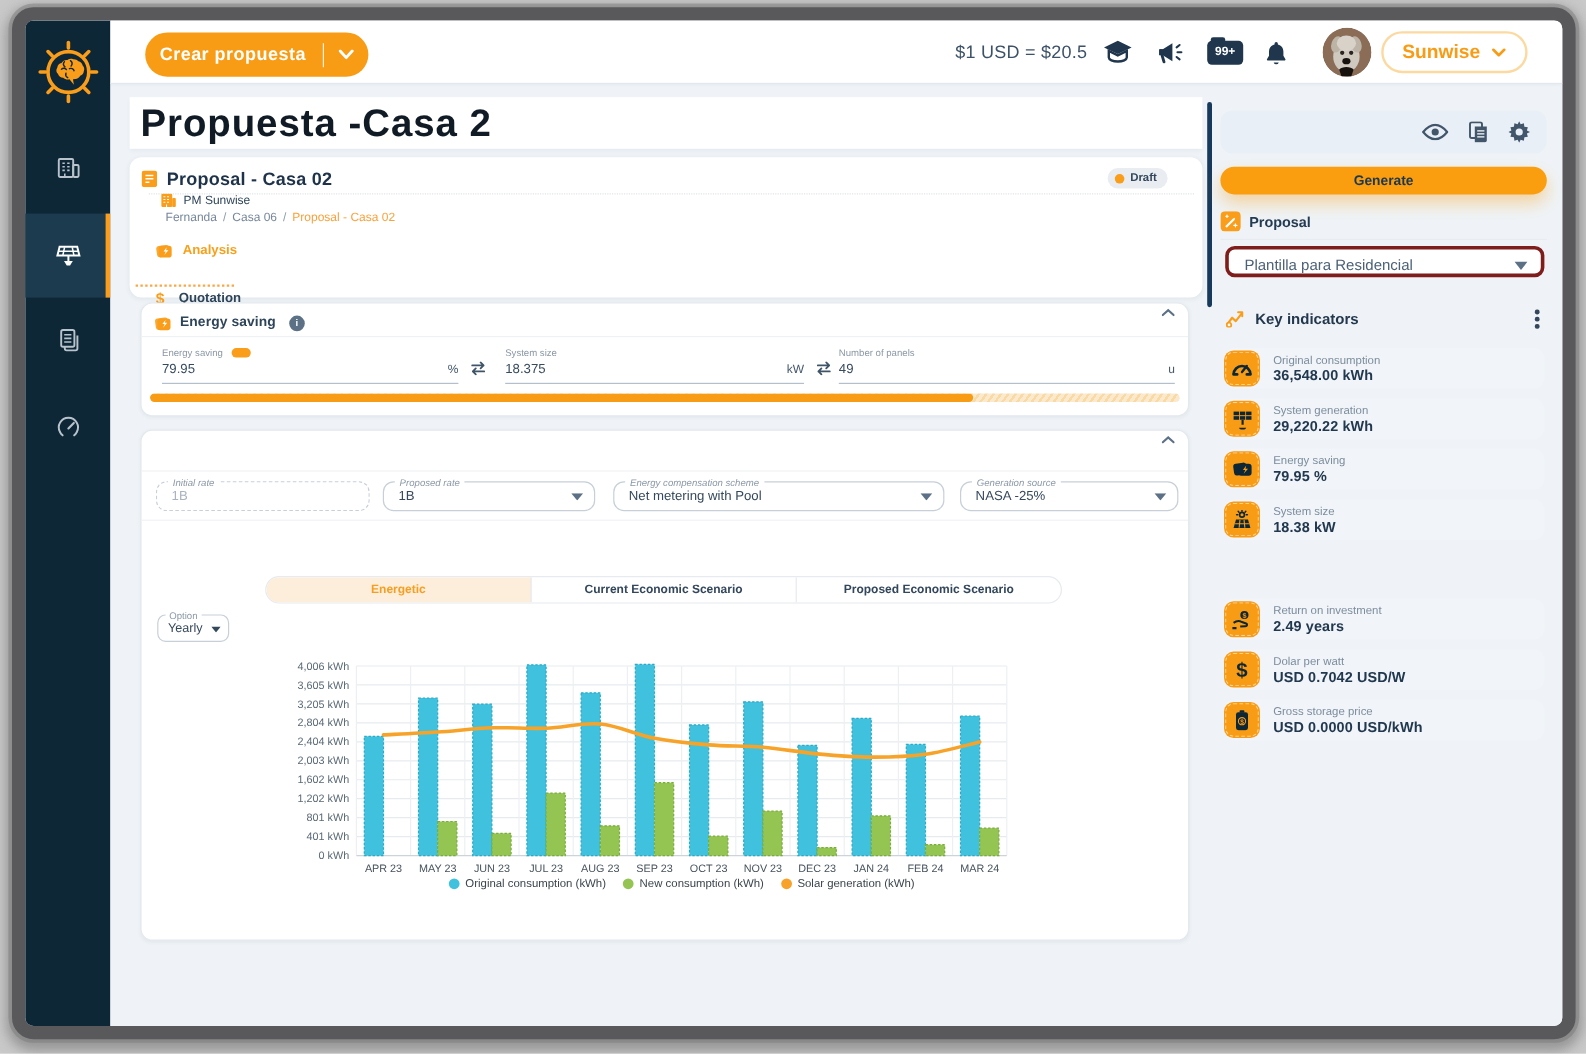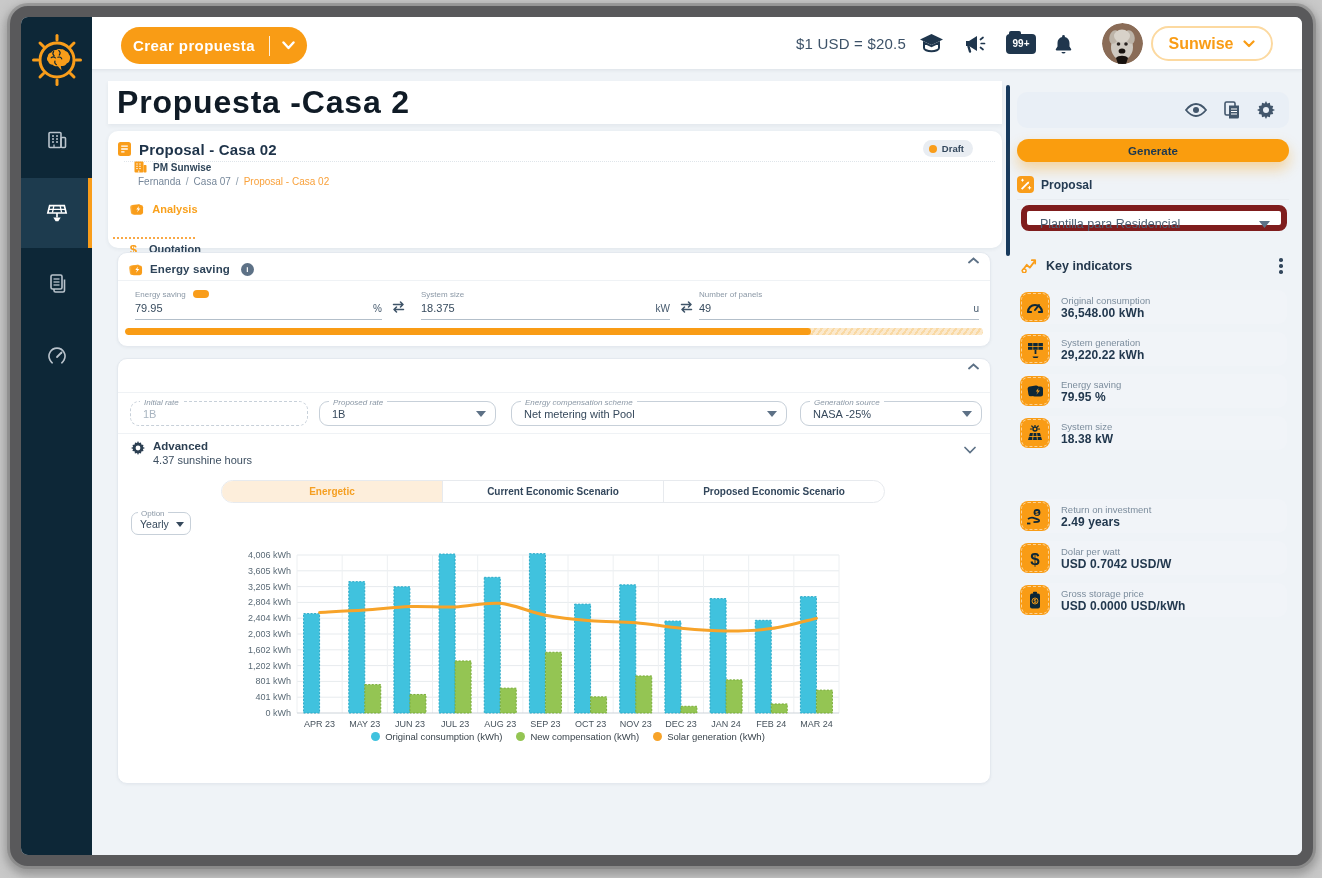--- a/index.html
+++ b/index.html
@@ -49,21 +49,21 @@
 
   .proposal-card { position:absolute; left:16px; top:61px; width:894px; height:117px; background:#fff; border-radius:10px; box-shadow:0 1px 4px rgba(30,50,70,.07); }
   .prop-head { position:absolute; left:10px; top:8px; right:10px; height:20px; display:flex; align-items:center; }
   .doc-ic { width:13px; height:14px; margin-right:8px; }
   .prop-title { font-size:15px; font-weight:bold; color:#1e3349; letter-spacing:.2px; }
   .draft-pill { position:absolute; right:19px; top:1px; height:17px; background:#e9edf2; border-radius:9px; display:flex; align-items:center; gap:5px; padding:0 9px 0 6px; }
   .draft-dot { width:8px; height:8px; border-radius:50%; background:#f99d1a; }
   .draft-txt { font-size:9.5px; font-weight:bold; color:#33475c; }
   .prop-divider { position:absolute; left:16px; right:7px; top:30px; border-top:1px dotted #dfe5ea; }
   .pm-row { position:absolute; left:26px; top:30px; display:flex; align-items:center; gap:6px; }
-  .pm-txt { font-size:10px; font-weight:bold; color:#2f4559; }
+  .pm-txt { font-size:10px; font-weight:normal; color:#2f4559; }
   .crumbs { position:absolute; left:30px; top:45px; font-size:10px; color:#76879a; }
   .crumbs .sep { margin:0 5px; color:#8d9dad; }
   .crumbs .cur { color:#f9a13b; }
   .tabs { position:absolute; left:17px; top:70px; display:flex; align-items:center; gap:24px;flex-direction:column; }
   .tab { display:flex; align-items:center; gap:8px; cursor:pointer; }
   .tab svg { width:15px; height:16px; }
   .tab .t-lbl { font-size:11px; font-weight:bold; color:#2e4459; }
   .tab.active .t-lbl { color:#f9a01b; }
   .tab-underline { position:absolute; left:5px; top:106px; width:82px; border-top:2px dotted #f9a845; }
 
@@ -120,21 +120,21 @@
   .leg-lbl { font-size:9.5px; color:#3a444c; }
 
   
   .blue-line { position:absolute; left:914px; top:15px; width:4px; height:171px; border-radius:3px; background:#17395c; }
   .rp-toolbar { position:absolute; left:925px; top:22px; width:272px; height:36px; background:#e9eff6; border-radius:10px; display:flex; align-items:center; justify-content:flex-end; gap:17px; padding-right:14px; }
   .rp-toolbar svg { cursor:pointer; }
   .generate-btn { position:absolute; left:925px; top:69px; width:272px; height:23px; border:none; border-radius:12px; background:#fa9d0e; color:#1c3850; font-weight:bold; font-size:11.5px; cursor:pointer; box-shadow:0 7px 14px rgba(250,157,14,.38); }
   .tpl-row { position:absolute; left:925px; top:106px; display:flex; align-items:center; gap:7px; }
   .tpl-lbl { font-size:12px; font-weight:bold; color:#243b52; }
   .tpl-div { position:absolute; left:925px; top:129px; width:272px; border-top:1px solid #e8ecf0; }
-  .tpl-select { position:absolute; left:929px; top:135px; width:266px; height:26px; border:6px solid #7f1d1d; border-radius:8px; background:#fff; cursor:pointer; }
+  .tpl-select { position:absolute; left:929px; top:135px; width:266px; height:26px; border:3px solid #7f1d1d; border-radius:8px; background:#fff; cursor:pointer; }
   .tpl-select .v { position:absolute; left:13px; top:6px; font-size:12.5px; color:#4d6175; }
   .tpl-select .c { position:absolute; right:11px; top:10px; }
   .ki-head { position:absolute; left:929px; top:188px; width:266px; height:15px; }
   .ki-title { position:absolute; left:25px; top:1px; font-size:12.5px; font-weight:bold; color:#24384d; }
   .kebab { position:absolute; right:4px; top:0px; width:4px; cursor:pointer; }
   .kebab div { width:3.5px; height:3.5px; border-radius:50%; background:#33475c; margin-bottom:2.5px; }
 
   .ind-card { position:absolute; left:928px; width:267px; height:34px; background:#f1f4f8; border-radius:9px; }
   .ind-tile { position:absolute; left:0; top:2px; width:30px; height:30px; background:#f99c15; border-radius:8px; display:flex; align-items:center; justify-content:center; }
   .ind-tile::after { content:""; position:absolute; inset:1px; border:1px dashed rgba(255,255,255,.55); border-radius:7px; }
@@ -305,21 +305,21 @@
             <line x1="2.2" y1="5.3" x2="3.8" y2="5.3"></line>
                 <line x1="5.2" y1="5.3" x2="6.8" y2="5.3"></line>
             <line x1="2.2" y1="7.6" x2="3.8" y2="7.6"></line>
                 <line x1="5.2" y1="7.6" x2="6.8" y2="7.6"></line>
             <line x1="4.8" y1="11.5" x2="4.8" y2="9.5"></line>
           </g>
         </svg>
         <span class="pm-txt">PM Sunwise</span>
       </div>
       <div class="crumbs">
-        <span>Fernanda</span><span class="sep">/</span><span>Casa 07</span><span class="sep">/</span><span class="cur">Proposal - Casa 02</span>
+        <span>Fernanda</span><span class="sep">/</span><span>Casa 06</span><span class="sep">/</span><span class="cur">Proposal - Casa 02</span>
       </div>
       <div class="tabs">
         <div class="tab active">
           <svg viewBox="0 0 16 16">
             <rect x="1.6" y="3.2" width="11.4" height="10.2" rx="2.5" fill="#f9aa35" transform="rotate(-8 7.3 8.3)"></rect>
             <rect x="3.4" y="3.6" width="11.6" height="10.4" rx="2.5" fill="#f99d1a"></rect>
             <path d="M10.6 4.9 7.8 8.6h2l-1.4 3.2 3.7-4.3h-2.1z" fill="#fff"></path>
           </svg>
           <span class="t-lbl">Analysis</span>
         </div>
@@ -445,31 +445,20 @@
       <div class="sel-field" style="left:682px; width:182px">
         <span class="sel-lbl">Generation source</span>
         <span class="sel-val">NASA -25%</span>
         <svg class="sel-caret" width="10" height="6" viewBox="0 0 10 6">
               <path d="M0 0l5 6 5-6z" fill="#5d7186"></path>
             </svg>
       </div>
 
       <div class="card-div" style="top:74px"></div>
 
-      <div class="adv-row">
-        <svg class="adv-gear" width="14" height="14" viewBox="0 0 14 14">
-          <path fill="#2c3f52" d="M7 0l1 2 2-.6.3 2.2 2.2.3L11.9 6 14 7l-2.1 1 .6 2.1-2.2.3-.3 2.2L8 11.9 7 14l-1-2.1-2.1.6-.3-2.2-2.2-.3L2.1 8 0 7l2.1-1-.6-2.1 2.2-.3.3-2.2L6 2.1z"></path>
-          <circle cx="7" cy="7" r="2.4" fill="#fff"></circle>
-        </svg>
-        <span class="adv-title">Advanced</span>
-        <span class="adv-sub">4.37 sunshine hours</span>
-        <svg class="adv-chev" width="12" height="8" viewBox="0 0 12 8">
-              <path d="M1 1.5 6 6.5l5-5" stroke="#5d7186" stroke-width="1.7" fill="none" stroke-linecap="round"></path>
-            </svg>
-      </div>
 
       <div class="pillbar">
         <div class="pill-seg active">
               <span>Energetic</span>
             </div>
         <div class="pill-seg">
               <span>Current Economic Scenario</span>
             </div>
         <div class="pill-seg">
               <span>Proposed Economic Scenario</span>
@@ -559,21 +548,21 @@
               <text x="698.4166666666666" y="181" text-anchor="middle" font-size="9" fill="#46525c">MAR 24</text>
             </svg>
           </div>
       <div class="legend" id="legend">
             <span class="leg-item">
               <span class="leg-dot" style="background: rgb(64, 194, 222);"></span>
               <span class="leg-lbl">Original consumption (kWh)</span>
             </span>
             <span class="leg-item">
               <span class="leg-dot" style="background: rgb(148, 197, 83);"></span>
-              <span class="leg-lbl">New compensation (kWh)</span>
+              <span class="leg-lbl">New consumption (kWh)</span>
             </span>
             <span class="leg-item">
               <span class="leg-dot" style="background: rgb(247, 163, 41);"></span>
               <span class="leg-lbl">Solar generation (kWh)</span>
             </span>
           </div>
     </section>
 
     <div class="blue-line"></div>
     <div class="rp-toolbar">

